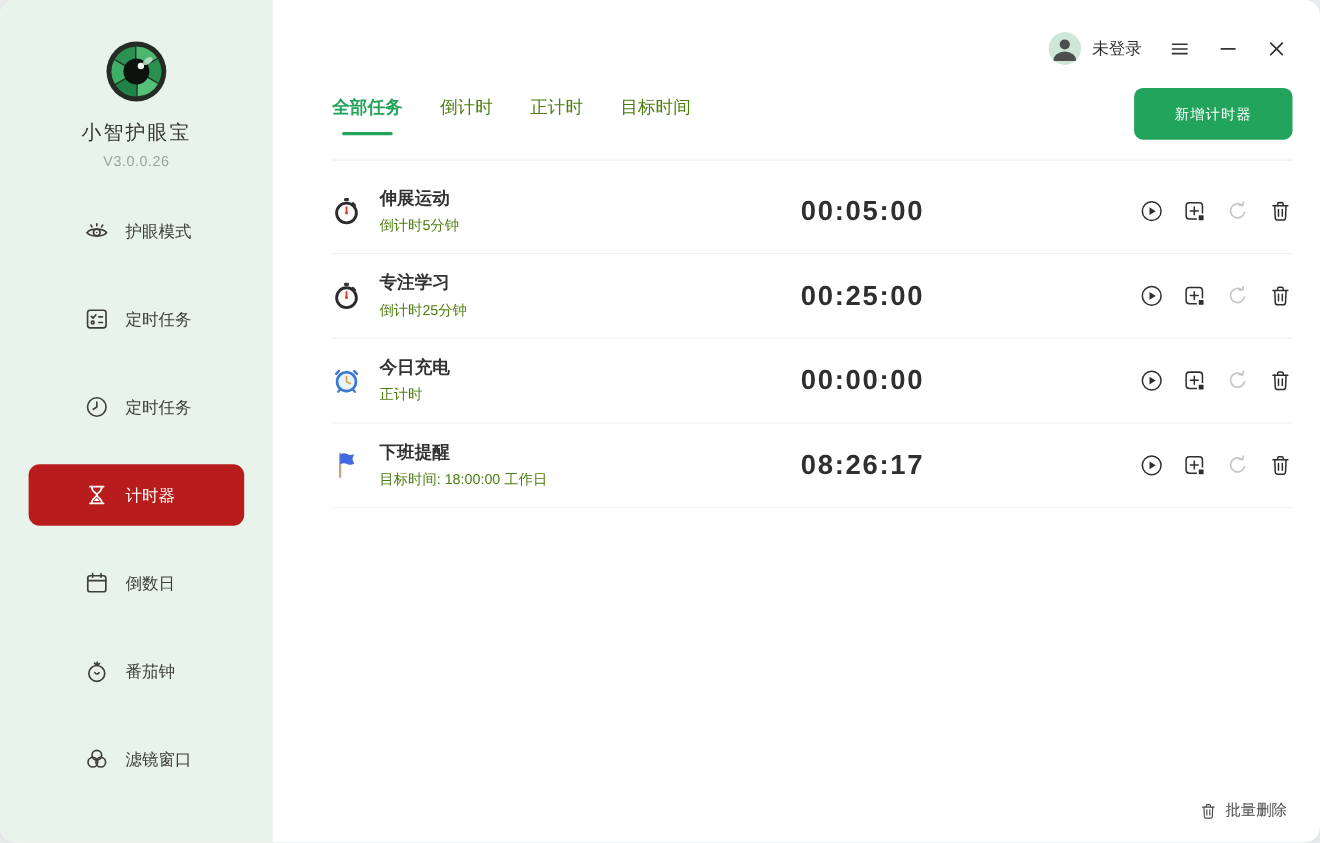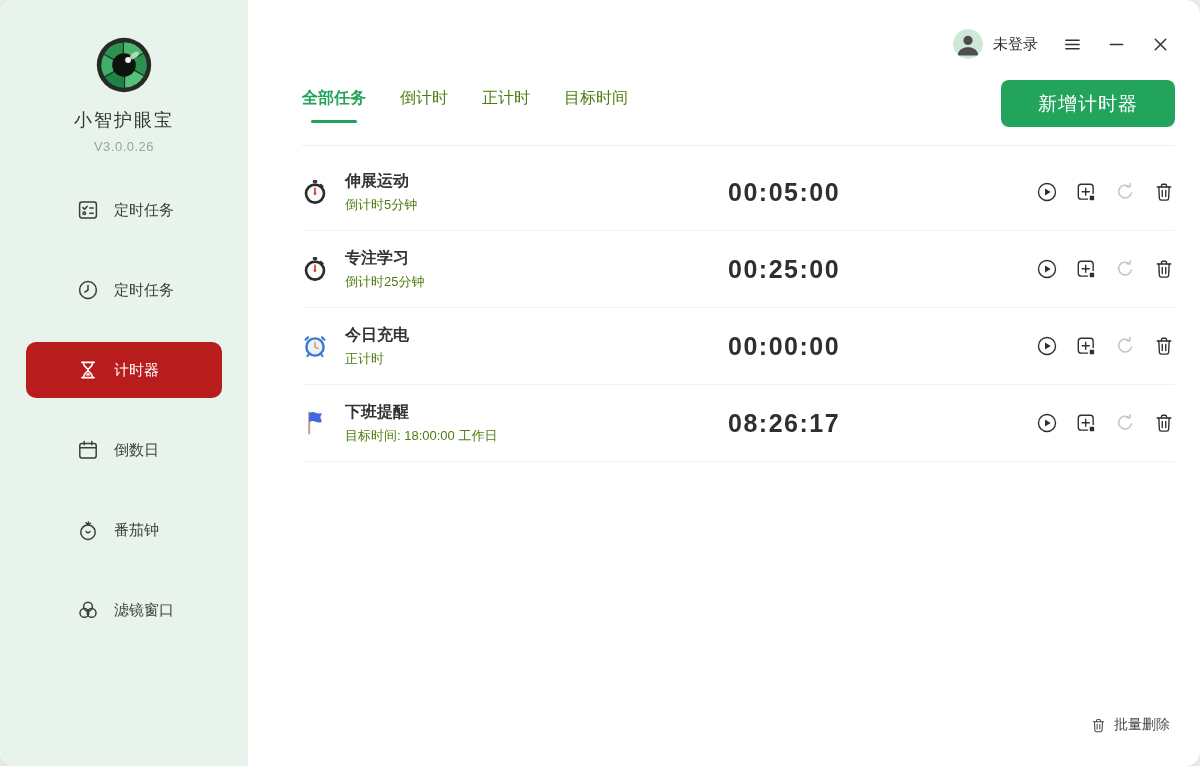--- a/index.html
+++ b/index.html
@@ -35,37 +35,37 @@
 
   .content { margin: 6px 25px 0 54px; flex: 1; display: flex; flex-direction: column; }
   .toolbar { display: flex; align-items: center; justify-content: space-between;
     padding: 10px 0 18px; border-bottom: 1px solid #efefef; }
   .tabs { display: flex; gap: 34px; align-items: center; }
   .tab { position: relative; font-size: 16px; color: #4d7c0f; padding: 6px 0 16px; cursor: pointer; }
   .tab.active { color: #21a35a; font-weight: bold; }
   .tab.active::after { content: ""; position: absolute; left: 50%; transform: translateX(-50%);
     bottom: 2px; width: 46px; height: 3px; border-radius: 2px; background: #21a35a; }
   .add-btn { background: #22a45c; color: #fff; border: none; border-radius: 8px; height: 47px;
-    padding: 0 37px; font-size: 19px; cursor: pointer; font-family: inherit; letter-spacing: 1px; }
+    padding: 0 37px; font-size: 13px; cursor: pointer; font-family: inherit; letter-spacing: 1px; }
 
   .rows { display: flex; flex-direction: column; padding-top: 8px; }
   .row { display: flex; align-items: center; height: 77px; border-bottom: 1px solid #f2f2f2; }
   .row-icon { width: 26px; height: 26px; flex: 0 0 26px; margin-right: 17px; }
   .row-icon svg { width: 26px; height: 26px; display: block; }
   .row-text { flex: 1; min-width: 0; }
   .row-title { font-size: 16px; font-weight: bold; color: #333; line-height: 1.25; }
   .row-sub { font-size: 13px; color: #4d7c0f; margin-top: 5px; }
   .row-time { width: 308px; flex: 0 0 308px; font-size: 25px; font-weight: bold; color: #2f2f2f;
     letter-spacing: 1.5px; }
   .row-actions { display: flex; align-items: center; gap: 17px; }
   .action-btn { width: 22px; height: 22px; display: flex; cursor: pointer; color: #2f2f2f; }
   .action-btn svg { width: 22px; height: 22px; display: block; }
   .action-btn.disabled { color: #c6c6c6; cursor: default; }
 
-  .batch-delete { position: absolute; right: 30px; bottom: 32px; display: flex; align-items: center;
+  .batch-delete { position: absolute; right: 30px; bottom: 20px; display: flex; align-items: center;
     gap: 7px; color: #4a4a4a; font-size: 14px; cursor: pointer; }
   .batch-delete svg { width: 17px; height: 17px; display: block; }
 </style>
 </head>
 <body>
 
 <div class="window">
 
   <aside class="sidebar">
     <div class="logo-wrap">
@@ -80,20 +80,34 @@
               <path transform="rotate(300 32 32)" d="M32 7A25 25 0 0 1 53 18.5L39.5 26A12.5 12.5 0 0 0 32 19.5Z" fill="#2a9151"></path>
             </g>
             <circle cx="32" cy="32" r="13" fill="#0e120e"></circle>
             <circle cx="36.5" cy="26.5" r="3.2" fill="#eef7f0"></circle>
             <ellipse cx="43.5" cy="21.5" rx="5.6" ry="3.1" transform="rotate(-35 43.5 21.5)" fill="#b9e4c6" opacity="0.85"></ellipse>
           </svg></span>
     </div>
     <div class="app-name">小智护眼宝</div>
     <div class="version">V3.0.0.26</div>
     <nav class="nav" id="nav-list">
+        <div class="nav-item">
+          <span class="nav-icon">
+            <svg viewBox="0 0 24 24" fill="none" stroke="currentColor" stroke-width="1.5" stroke-linecap="round" stroke-linejoin="round">
+              <path d="M3.2 13.5C5.8 9.2 18.2 9.2 20.8 13.5"></path>
+              <path d="M3.2 13.5C5.8 17.6 18.2 17.6 20.8 13.5"></path>
+              <circle cx="12" cy="13.4" r="3"></circle>
+              <circle cx="12" cy="13.4" r="0.7" fill="currentColor" stroke="none"></circle>
+              <path d="M12 7.2V5.4"></path>
+              <path d="M7.6 8.2 6.7 6.6"></path>
+              <path d="M16.4 8.2 17.3 6.6"></path>
+            </svg>
+          </span>
+          <span class="nav-label">护眼模式</span>
+        </div>
         <div class="nav-item">
           <span class="nav-icon">
             <svg viewBox="0 0 24 24" fill="none" stroke="currentColor" stroke-width="1.5" stroke-linecap="round" stroke-linejoin="round">
               <rect x="3.6" y="4" width="16.8" height="16" rx="2.4"></rect>
               <path d="M7 9.6l1.6 1.6 2.6-3"></path>
               <path d="M13.8 10h3.4"></path>
               <circle cx="8.3" cy="15.2" r="1.3"></circle>
               <path d="M13.8 15.2h3.4"></path>
             </svg>
           </span>

